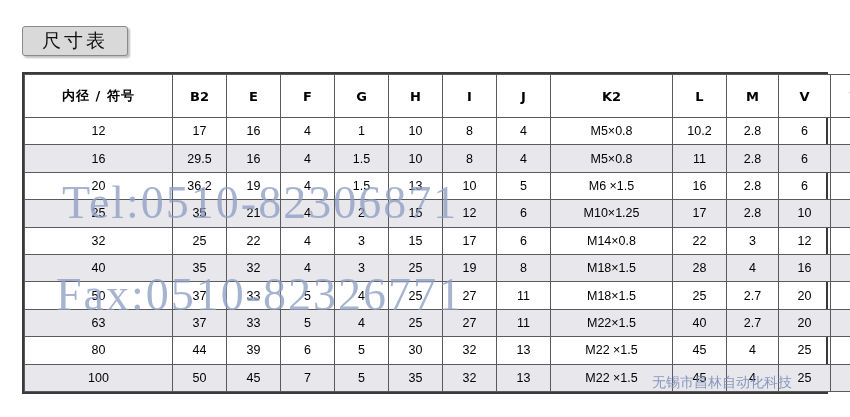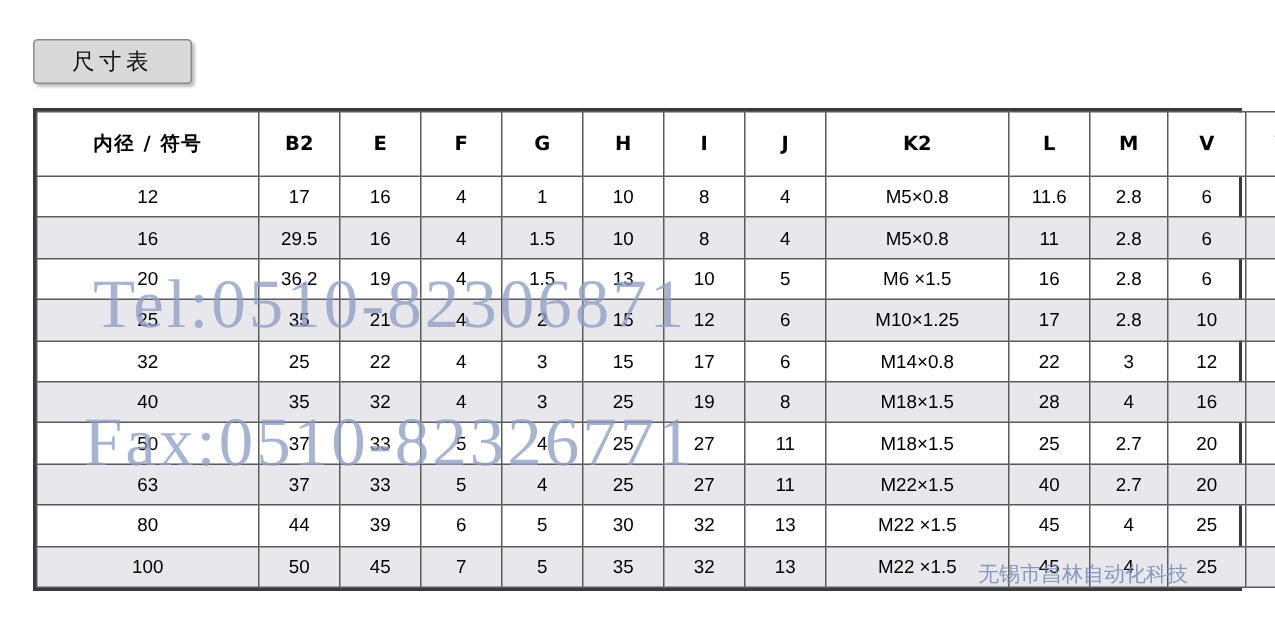--- a/index.html
+++ b/index.html
@@ -24,21 +24,21 @@
     height: 28px;
     background: #d9d9d9;
     border: 1px solid #8a8a8a;
     border-radius: 3px 3px 3px 3px;
     box-shadow: 2px 2px 2px rgba(0,0,0,0.25);
     display: flex;
     align-items: center;
     justify-content: center;
   }
   #title-tab .title-text {
-    font-size: 15px;
+    font-size: 19px;
     color: #111111;
     letter-spacing: 3px;
     font-family: "DejaVu Sans", sans-serif;
   }
 
   
   #dim-table-wrap {
     position: absolute;
     left: 22px;
     top: 72px;
@@ -178,21 +178,21 @@
         <tr>
           <td>12</td>
           <td>17</td>
           <td>16</td>
           <td>4</td>
           <td>1</td>
           <td>10</td>
           <td>8</td>
           <td>4</td>
           <td>M5×0.8</td>
-          <td>11.6</td>
+          <td>10.2</td>
           <td>2.8</td>
           <td>6</td>
           <td>5</td>
         </tr>
         <tr class="shaded">
           <td>16</td>
           <td>29.5</td>
           <td>16</td>
           <td>4</td>
           <td>1.5</td>

